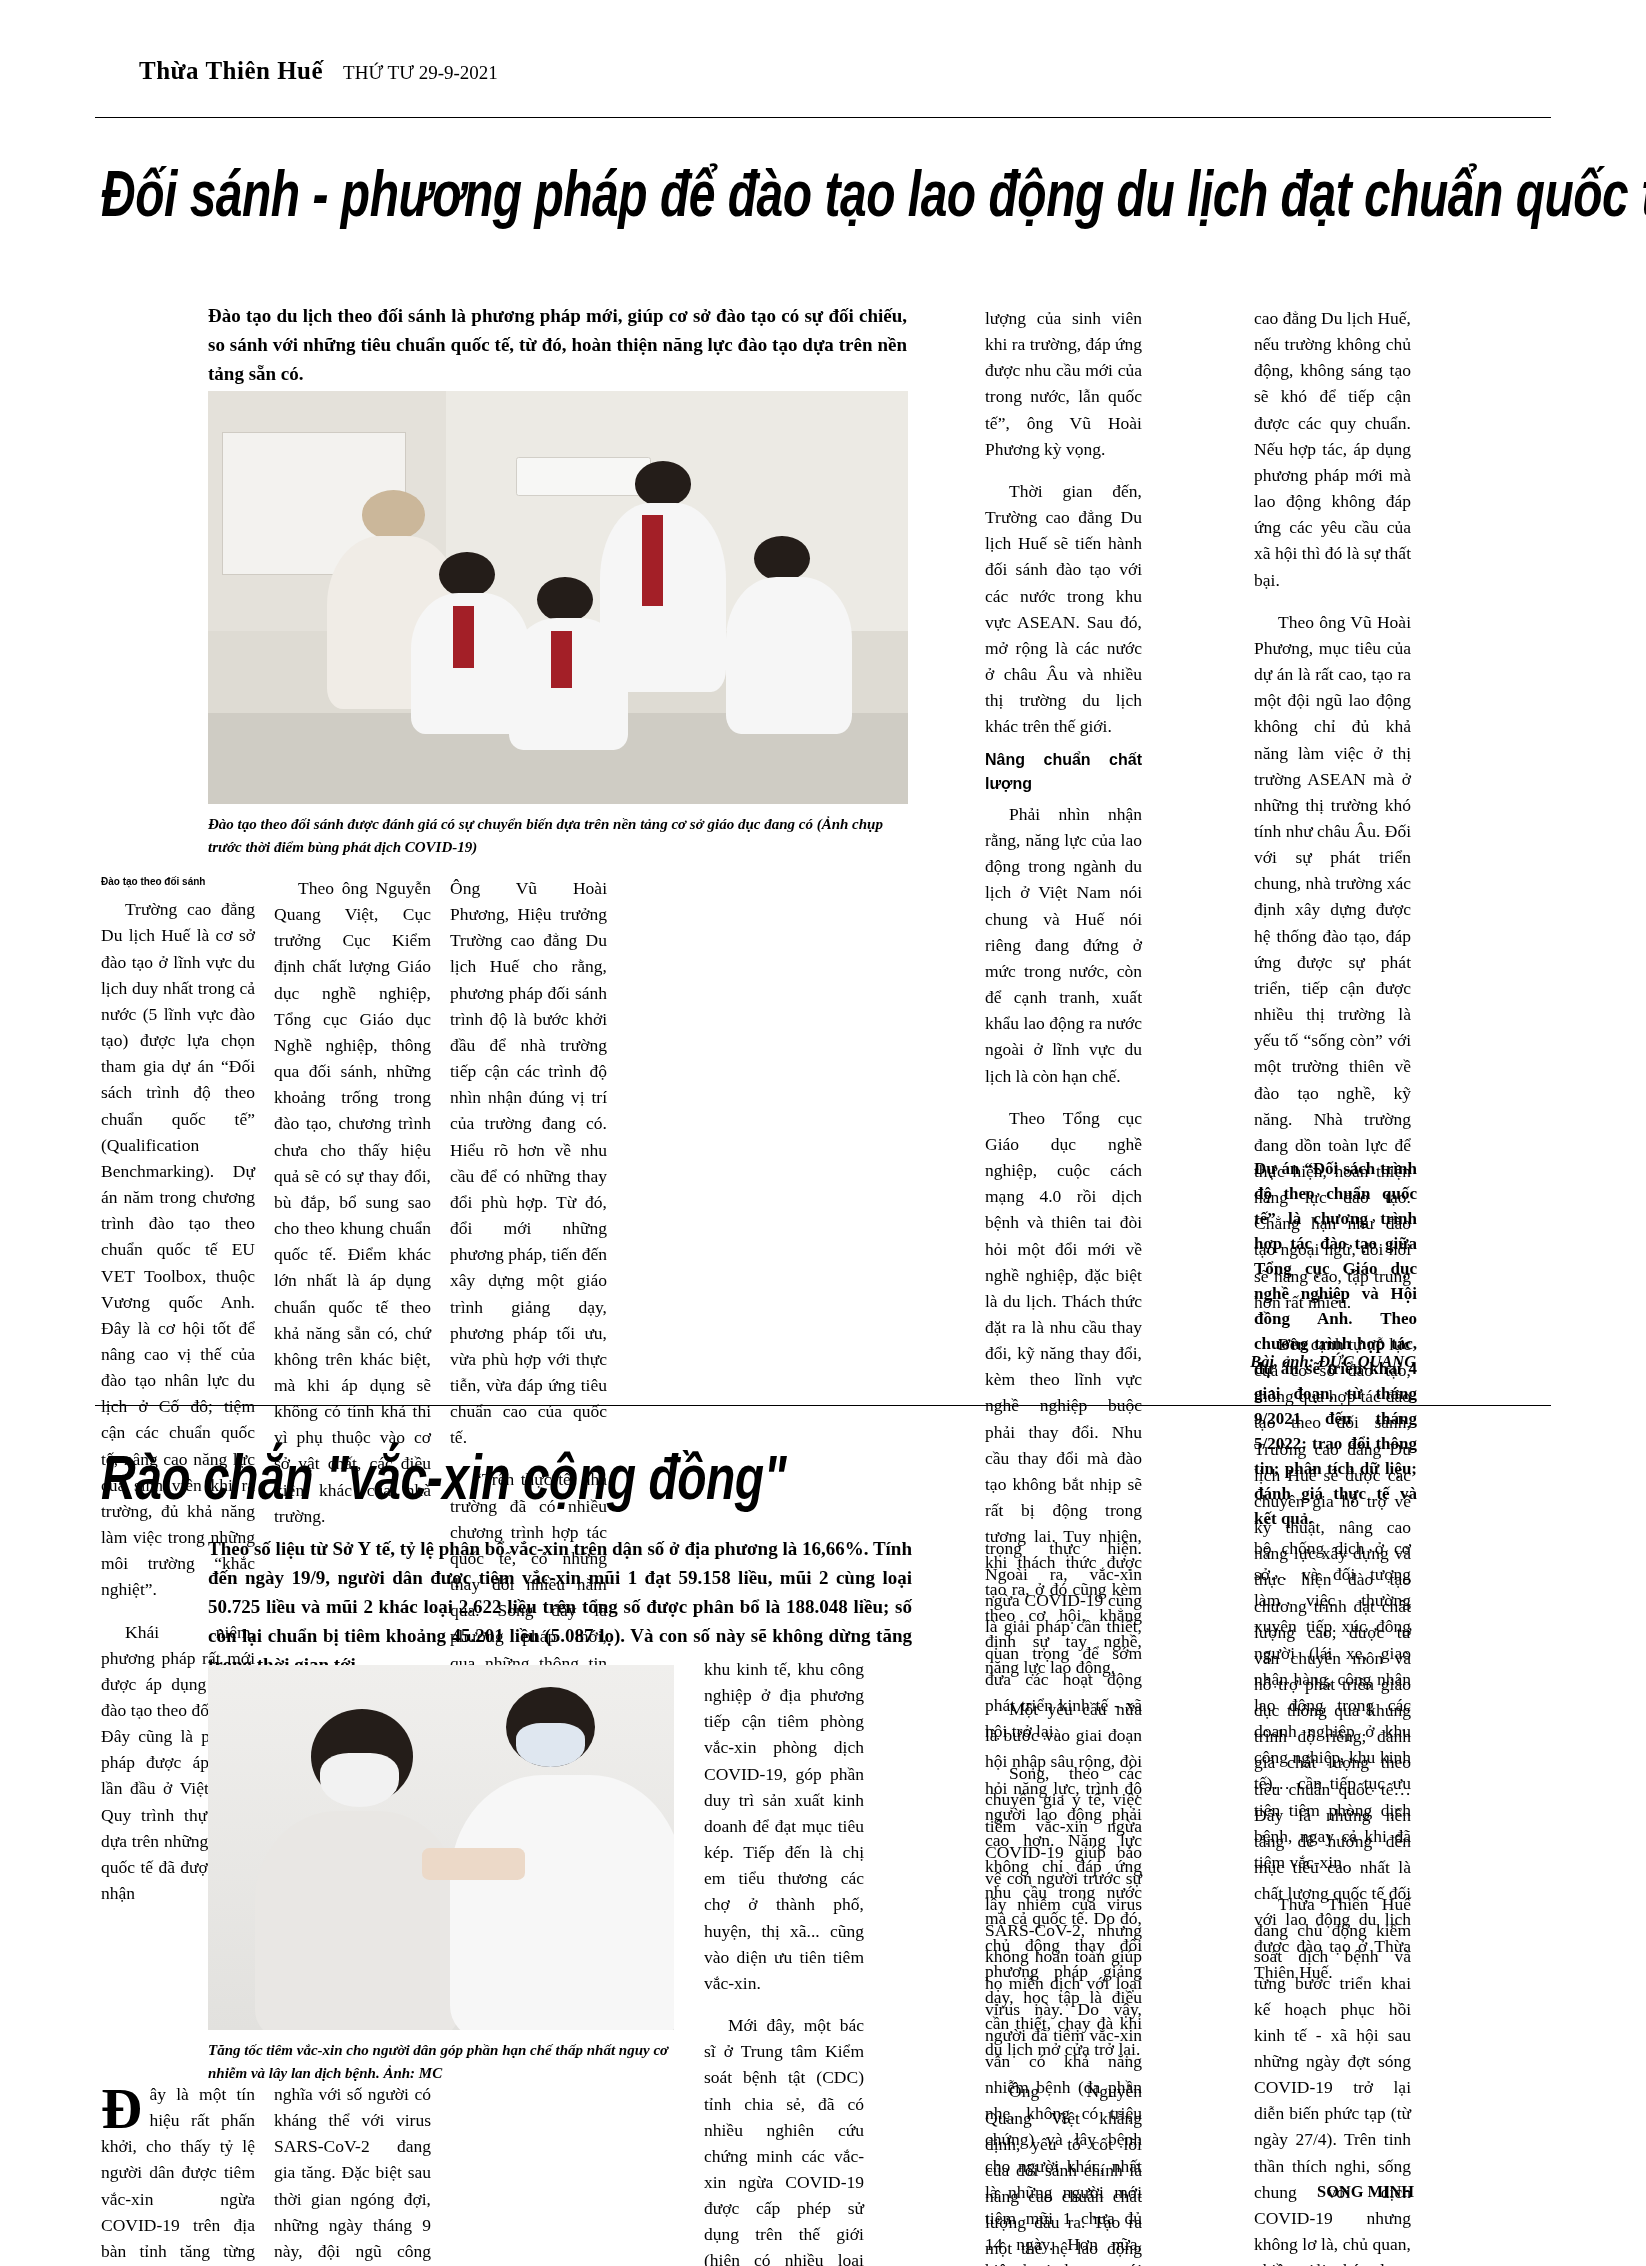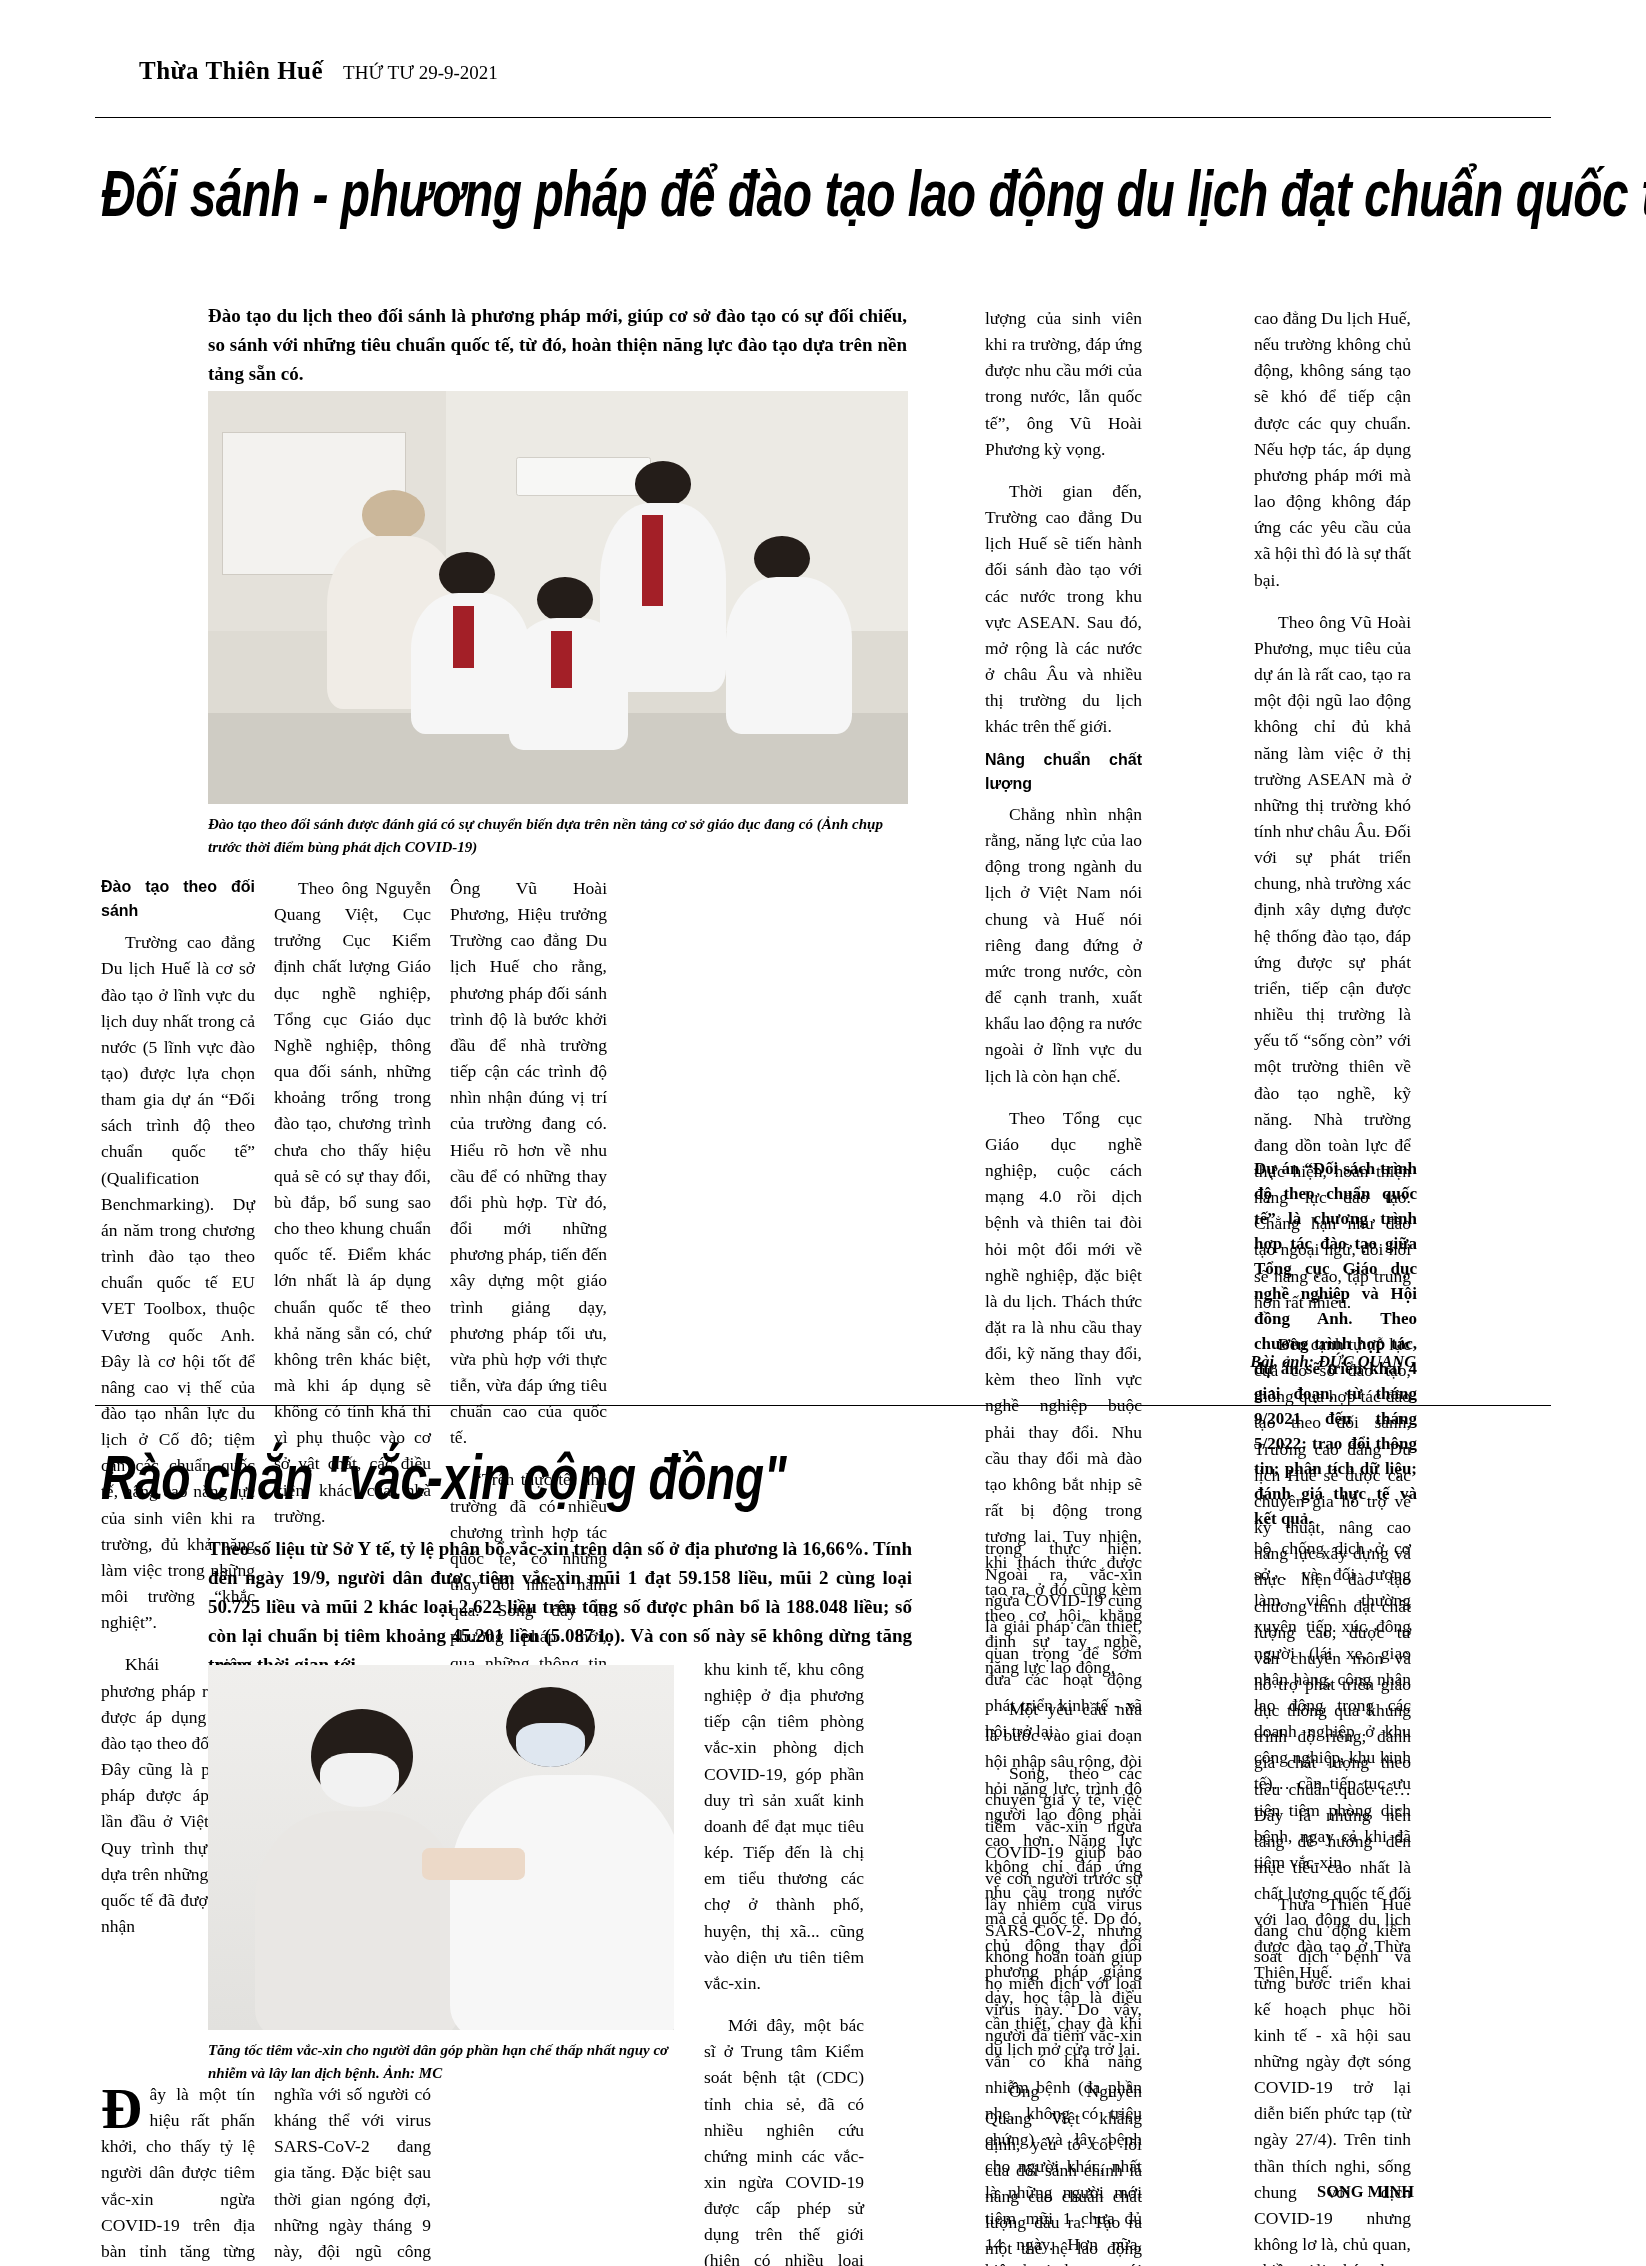--- a/index.html
+++ b/index.html
@@ -104,21 +104,21 @@
     width: 704px;
     font-family: "Liberation Serif", serif;
     font-style: italic;
     font-weight: bold;
     font-size: 15px;
     line-height: 1.5;
   }
   .subhead-a {
     font-family: "Liberation Sans", sans-serif;
     font-weight: bold;
-    font-size: 16px;
+    font-size: 10px;
     margin: 0 0 6.4px 0;
   }
   .body-col {
     position: absolute;
     font-family: "Liberation Serif", serif;
     font-size: 17.5px;
     line-height: 1.495;
     text-align: justify;
     column-gap: 0;
   }
@@ -288,21 +288,21 @@
 
   <div class="body-col" style="left:450px; top:875px; width:157px;">
     <p style="text-indent:0;">Ông Vũ Hoài Phương, Hiệu trưởng Trường cao đẳng Du lịch Huế cho rằng, phương pháp đối sánh trình độ là bước khởi đầu để nhà trường tiếp cận các trình độ nhìn nhận đúng vị trí của trường đang có. Hiểu rõ hơn về nhu cầu để có những thay đổi phù hợp. Từ đó, đổi mới những phương pháp, tiến đến xây dựng một giáo trình giảng dạy, phương pháp tối ưu, vừa phù hợp với thực tiễn, vừa đáp ứng tiêu chuẩn cao của quốc tế.</p>
     <p>“Trên thực tế, nhà trường đã có nhiều chương trình hợp tác quốc tế, có những thay đổi nhiều năm qua. Song đây là phương pháp mới, qua những thông tin ban đầu cho thấy sự tối ưu. Sẽ có những điều chỉnh, “phá cách” để năng khả năng đào tạo. Quan trọng nhất là mục tiêu sau cùng nâng chất</p>
   </div>
 
   <div class="body-col" style="left:985px; top:305px; width:157px;">
     <p style="text-indent:0;">lượng của sinh viên khi ra trường, đáp ứng được nhu cầu mới của trong nước, lẫn quốc tế”, ông Vũ Hoài Phương kỳ vọng.</p>
     <p>Thời gian đến, Trường cao đẳng Du lịch Huế sẽ tiến hành đối sánh đào tạo với các nước trong khu vực ASEAN. Sau đó, mở rộng là các nước ở châu Âu và nhiều thị trường du lịch khác trên thế giới.</p>
     <div class="inline-sub">Nâng chuẩn chất lượng</div>
-    <p>Chẳng nhìn nhận rằng, năng lực của lao động trong ngành du lịch ở Việt Nam nói chung và Huế nói riêng đang đứng ở mức trong nước, còn để cạnh tranh, xuất khẩu lao động ra nước ngoài ở lĩnh vực du lịch là còn hạn chế.</p>
+    <p>Phải nhìn nhận rằng, năng lực của lao động trong ngành du lịch ở Việt Nam nói chung và Huế nói riêng đang đứng ở mức trong nước, còn để cạnh tranh, xuất khẩu lao động ra nước ngoài ở lĩnh vực du lịch là còn hạn chế.</p>
     <p>Theo Tổng cục Giáo dục nghề nghiệp, cuộc cách mạng 4.0 rồi dịch bệnh và thiên tai đòi hỏi một đổi mới về nghề nghiệp, đặc biệt là du lịch. Thách thức đặt ra là nhu cầu thay đổi, kỹ năng thay đổi, kèm theo lĩnh vực nghề nghiệp buộc phải thay đổi. Nhu cầu thay đổi mà đào tạo không bắt nhịp sẽ rất bị động trong tương lai. Tuy nhiên, khi thách thức được tạo ra, ở đó cũng kèm theo cơ hội, khẳng định sự tay nghề, năng lực lao động.</p>
     <p>Một yêu cầu nữa là bước vào giai đoạn hội nhập sâu rộng, đòi hỏi năng lực, trình độ người lao động phải cao hơn. Năng lực không chỉ đáp ứng nhu cầu trong nước mà cả quốc tế. Do đó, chủ động thay đổi phương pháp giảng dạy, học tập là điều cần thiết, chạy đà khi du lịch mở cửa trở lại.</p>
     <p>Ông Nguyễn Quang Việt khẳng định, yếu tố cốt lõi của đối sánh chính là nâng cao chuẩn chất lượng đầu ra. Tạo ra một thế hệ lao động hoàn toàn mới, được quốc tế công nhận. Để làm được điều này đòi hỏi khả năng kiểm định phải thật, nghiêm túc và chặt chẽ. Bên cạnh đó là quyết tâm của Trường</p>
   </div>
 
   <div class="body-col" style="left:1254px; top:305px; width:157px;">
     <p style="text-indent:0;">cao đẳng Du lịch Huế, nếu trường không chủ động, không sáng tạo sẽ khó để tiếp cận được các quy chuẩn. Nếu hợp tác, áp dụng phương pháp mới mà lao động không đáp ứng các yêu cầu của xã hội thì đó là sự thất bại.</p>
     <p>Theo ông Vũ Hoài Phương, mục tiêu của dự án là rất cao, tạo ra một đội ngũ lao động không chỉ đủ khả năng làm việc ở thị trường ASEAN mà ở những thị trường khó tính như châu Âu. Đối với sự phát triển chung, nhà trường xác định xây dựng được hệ thống đào tạo, đáp ứng được sự phát triển, tiếp cận được nhiều thị trường là yếu tố “sống còn” với một trường thiên về đào tạo nghề, kỹ năng. Nhà trường đang dồn toàn lực để thực hiện, hoàn thiện năng lực đào tạo. Chẳng hạn như đào tạo ngoại ngữ, đòi hỏi sẽ nâng cao, tập trung hơn rất nhiều.</p>
     <p>Bên cạnh tự nỗ lực của cơ sở đào tạo, thông qua hợp tác đào tạo theo đối sánh, Trường cao đẳng Du lịch Huế sẽ được các chuyên gia hỗ trợ về kỹ thuật, nâng cao năng lực xây dựng và thực hiện đào tạo chương trình đạt chất lượng cao; được tư vấn chuyên môn và hỗ trợ phát triển giáo dục thông qua khung trình độ riêng; đánh giá chất lượng theo tiêu chuẩn quốc tế… Đây là những nền tảng để hướng đến mục tiêu cao nhất là chất lượng quốc tế đối với lao động du lịch được đào tạo ở Thừa Thiên Huế.</p>
   </div>

